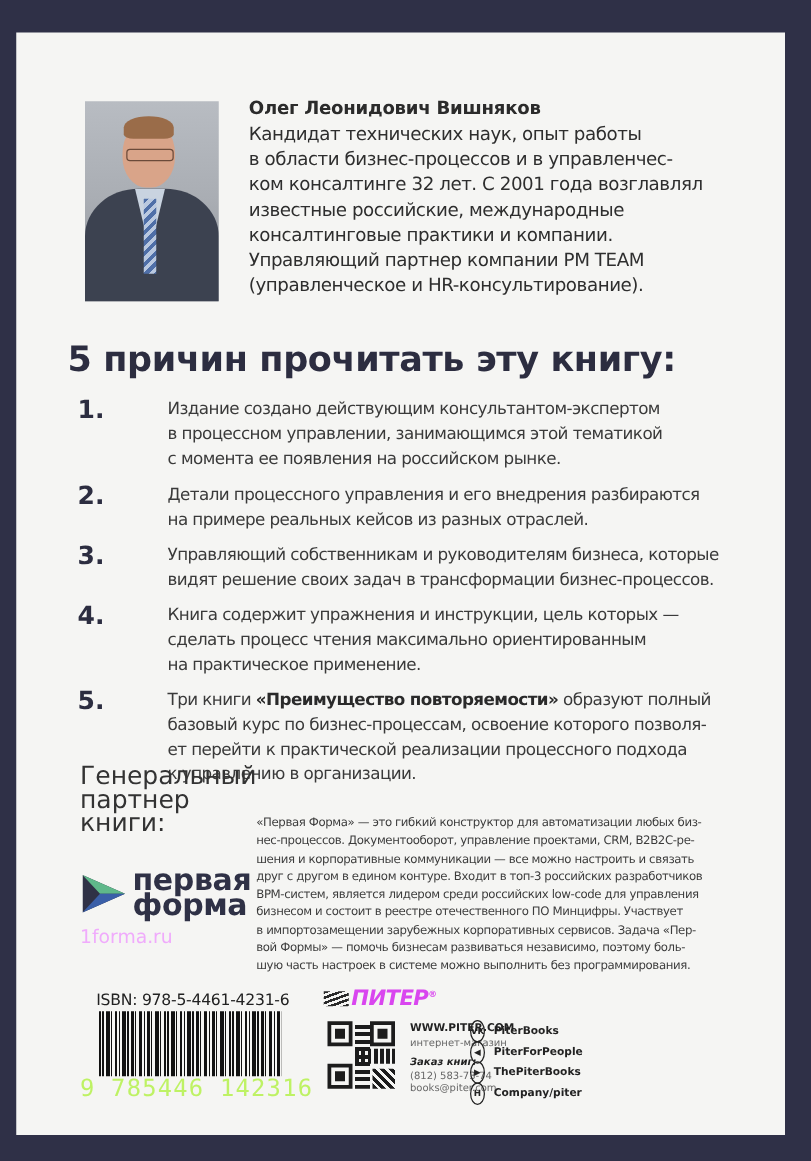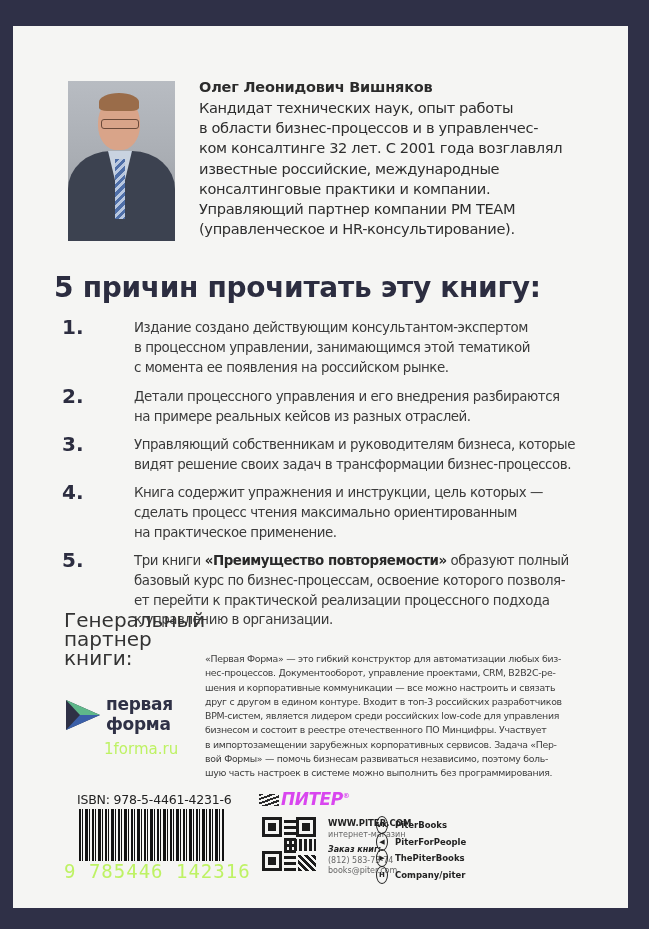--- a/index.html
+++ b/index.html
@@ -15,22 +15,22 @@
   .author-name{position:absolute;left:199px;top:79px;font-family:"DejaVu Sans",sans-serif;font-weight:bold;font-size:14.5px;color:#2b2b2b;letter-spacing:-0.2px;}
   .author-bio{position:absolute;left:199px;top:98px;width:420px;font-size:14.6px;line-height:20.2px;color:#2e2e2e;white-space:pre-line;letter-spacing:-0.35px;}
   .reasons-title{position:absolute;left:54px;top:271px;font-weight:bold;font-size:28px;color:#2c2d40;letter-spacing:-0.3px;}
   .reason{position:absolute;left:62px;width:560px;}
   .reason .num{position:absolute;left:0;top:-3px;font-weight:bold;font-size:20px;color:#2c2d40;}
   .reason .text{position:absolute;left:40px;top:0;font-size:13.4px;line-height:19.8px;color:#3a3a3a;white-space:pre-line;letter-spacing:-0.45px;margin-left:32px;}
   .reason .text b{color:#2a2a2a;}
   .partner-label{position:absolute;left:64px;top:611px;font-size:20px;line-height:19px;color:#333;white-space:pre-line;}
   .pf-logo{position:absolute;left:66px;top:698px;}
   .pf-tri{position:absolute;left:0;top:0;width:34px;height:34px;}
-  .pf-text{position:absolute;left:40px;top:-4px;font-weight:bold;font-size:17px;line-height:20px;color:#2f3146;white-space:pre-line;letter-spacing:-0.3px;}
-  .pf-url{position:absolute;left:64px;top:740px;font-size:15px;color:#bef264;margin-left:40px;}
+  .pf-text{position:absolute;left:40px;top:-4px;font-weight:bold;font-size:24px;line-height:20px;color:#2f3146;white-space:pre-line;letter-spacing:-0.3px;}
+  .pf-url{position:absolute;left:64px;top:740px;font-size:15px;color:#f0abfc;}
   .pf-desc{position:absolute;left:205px;top:640px;width:410px;font-size:9.4px;line-height:14.3px;color:#3c3c3c;white-space:pre-line;letter-spacing:-0.3px;text-align:justify;margin-top:12px;}
   .isbn{position:absolute;left:77px;top:792px;font-size:12.5px;color:#222;letter-spacing:-0.2px;}
   .barcode{position:absolute;left:79px;top:809px;width:146px;height:52px;background:repeating-linear-gradient(90deg,#111 0 2px,#f5f5f3 2px 3px,#111 3px 4px,#f5f5f3 4px 6px,#111 6px 9px,#f5f5f3 9px 10px,#111 10px 11px,#f5f5f3 11px 13px);}
   .barcode-num{position:absolute;left:64px;top:860px;font-family:"DejaVu Sans Mono",monospace;font-size:19px;color:#bef264;letter-spacing:1px;}
   .piter-logo{position:absolute;left:259px;top:789px;font-weight:bold;font-style:italic;font-size:17px;color:#d946ef;letter-spacing:-0.5px;}
   .piter-logo .mark{display:inline-block;width:20px;height:12px;margin-right:2px;background:repeating-linear-gradient(160deg,#2a2a2a 0 2px,transparent 2px 4px);vertical-align:middle;}
   .qr{position:absolute;left:262px;top:817px;width:54px;height:55px;background:#f5f5f3;}
   .qr .f{position:absolute;width:14px;height:14px;border:3px solid #1c1c1c;}
   .qr .f::after{content:"";position:absolute;left:3px;top:3px;width:8px;height:8px;background:#1c1c1c;}
   .qr .mod{position:absolute;left:22px;top:0;width:12px;height:54px;background:repeating-linear-gradient(0deg,#1c1c1c 0 3px,transparent 3px 6px);}

